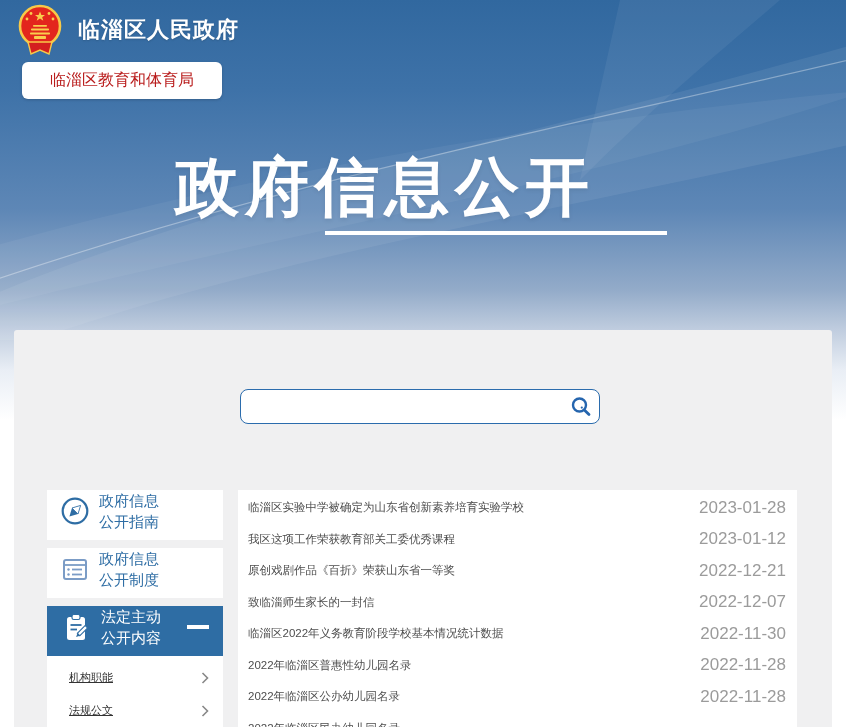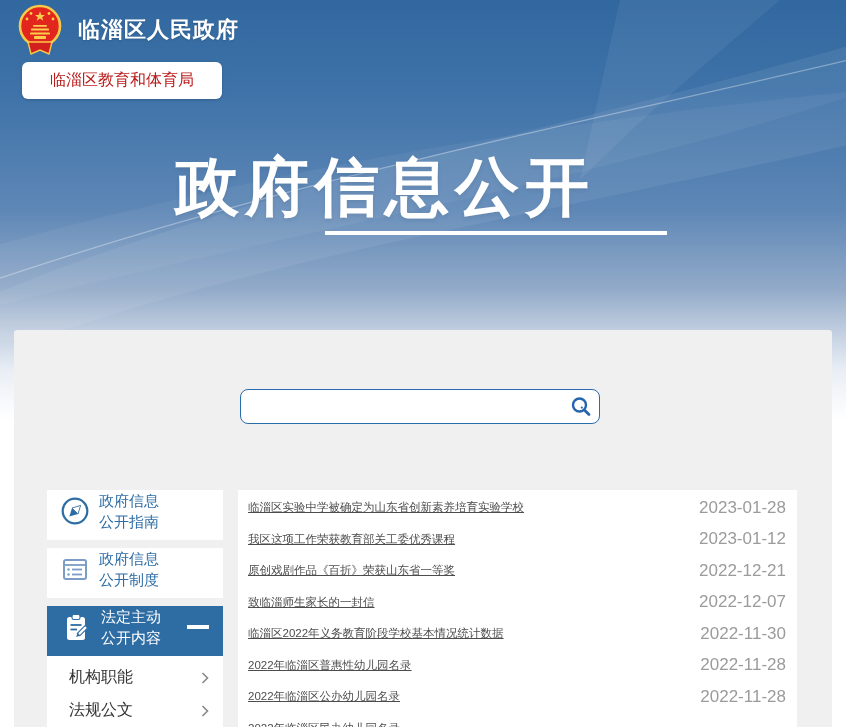--- a/index.html
+++ b/index.html
@@ -65,32 +65,32 @@
   .side-card.active{background:#2e6da4;}
   .side-card.active .lbl{color:#ffffff;}
   .card1{top:490px;} .card2{top:548px;} .card3{top:606px;}
   .dash{width:22px;height:4px;background:#ffffff;margin-left:auto;margin-right:4px;}
   .side-sub{
     position:absolute;left:47px;top:656px;width:176px;height:100px;background:#ffffff;
     padding-top:5px;box-sizing:border-box;
   }
   .sub-row{
     height:33px;display:flex;align-items:center;justify-content:space-between;
-    padding:0 14px 0 22px;font-size:16px;color:#333333;cursor:pointer;
+    padding:0 14px 0 22px;font-size:11px;color:#333333;cursor:pointer;text-decoration:underline;
   }
   .news-panel{
     position:absolute;left:238px;top:490px;width:559px;height:280px;
     background:#ffffff;padding-top:2px;box-sizing:border-box;
   }
   .news-row{
     height:31.5px;display:flex;align-items:center;justify-content:space-between;
     padding:0 11px 0 10px;
   }
   .news-title{
-    font-size:11.5px;color:#4d4d4d;white-space:nowrap;overflow:hidden;cursor:pointer;text-decoration:underline;
+    font-size:11.5px;color:#4d4d4d;white-space:nowrap;overflow:hidden;cursor:pointer;
   }
   .news-date{
     font-size:17px;color:#9b9b9b;margin-left:16px;flex-shrink:0;
   }
 </style>
 </head>
 <body>
 
 <div class="hero">
   <svg class="waves" width="846" height="340" viewBox="0 0 846 340">

